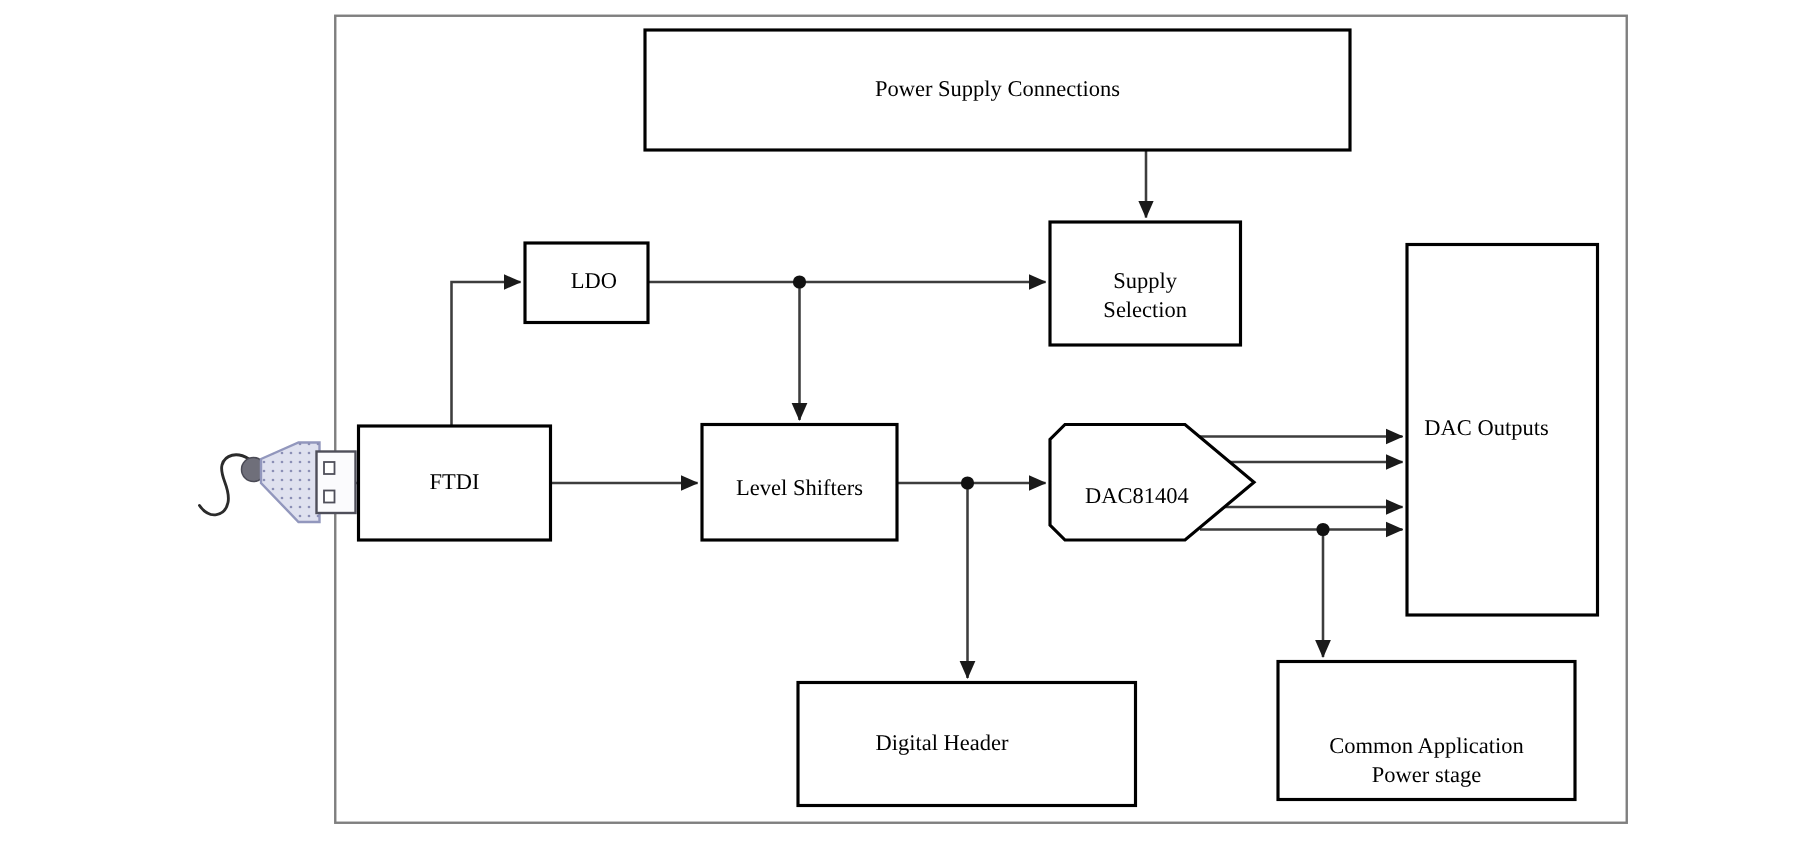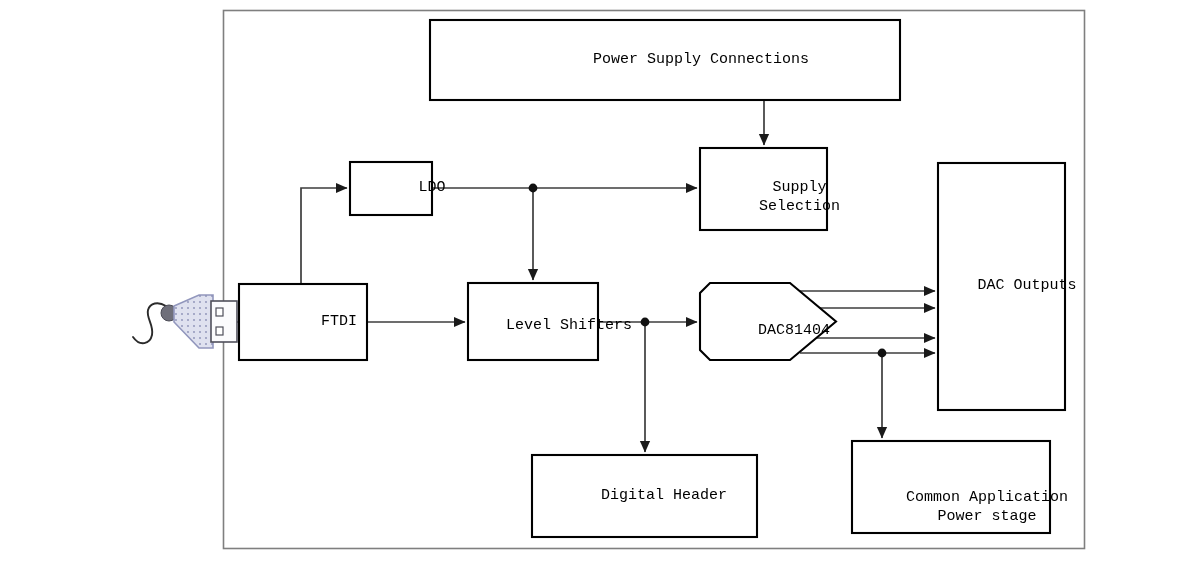--- a/index.html
+++ b/index.html
@@ -24,26 +24,25 @@
     width: 1200px;
     height: 564px;
   }
   .blk-label {
     position: absolute;
     display: flex;
     align-items: center;
     justify-content: center;
     text-align: center;
     color: #000000;
-    font-family: Liberation Mono, monospace;
+    font-family: Liberation Serif, serif;
     font-size: 15px;
     line-height: 1.25;
     pointer-events: none;
     white-space: pre-line;
-    margin-left: 36px;
   }
 </style>
 </head>
 <body>
 
 <div id="canvas">
 
   <svg id="diagram-svg" viewBox="0 0 1200 564" xmlns="http://www.w3.org/2000/svg">
     <defs>
       <marker id="arrowhead" viewBox="0 0 10 10" refX="9.5" refY="5" markerWidth="7" markerHeight="7" orient="auto-start-reverse">

